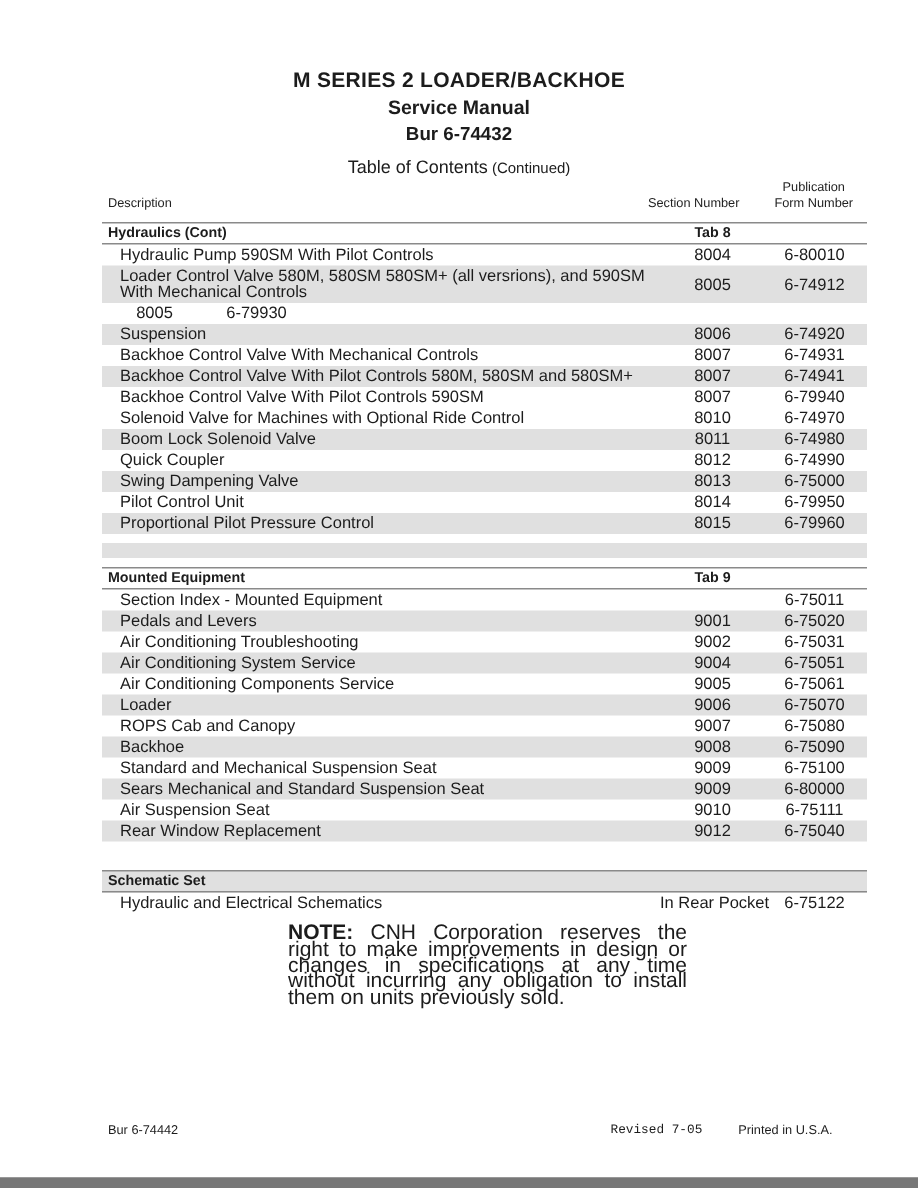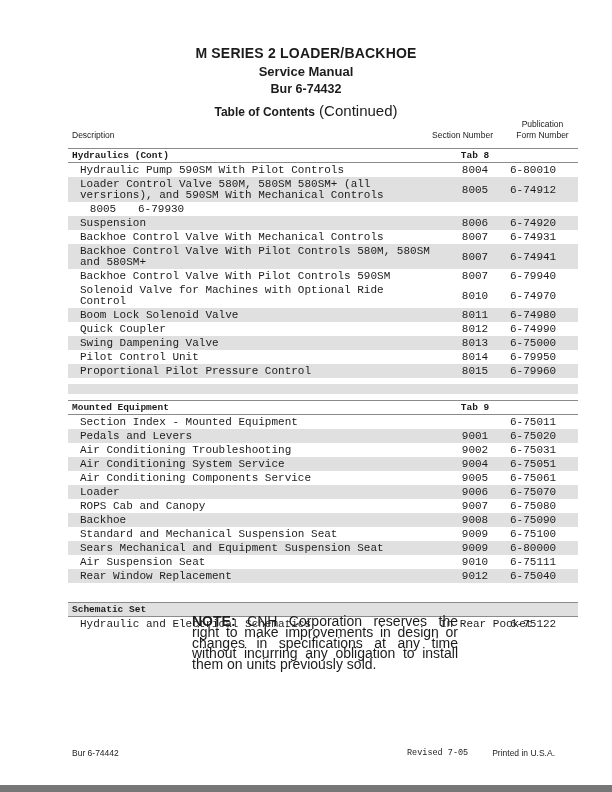--- a/index.html
+++ b/index.html
@@ -12,44 +12,44 @@
     font-family:"Liberation Sans", sans-serif;
     color:var(--text, #1c1c1c);
     overflow:hidden;
   }
   
   .title-block { position:absolute; left:0; top:44px; width:612px; text-align:center; }
   .t1 { font-size:14px; font-weight:bold; line-height:19px; letter-spacing:0.2px; }
   .t2 { font-size:13px; font-weight:bold; line-height:18px; }
   .t3 { font-size:12.5px; font-weight:bold; line-height:17px; }
   .toc-line { margin-top:5px; font-size:12px; line-height:16px; }
-  .toc-main { font-weight:bold; }
-  .toc-suffix { font-weight:normal; font-size:15px;margin-top:28px; }
+  .toc-main { font-weight:normal; }
+  .toc-suffix { font-weight:normal; font-size:10px;margin-top:28px; }
   
   .colhead { position:absolute; font-size:8.5px; color:#222; line-height:10.5px; white-space:nowrap; }
   .ch-desc { left:72px; top:130px; }
   .ch-sec  { left:405px; top:130px; width:115px; text-align:center; }
   .ch-pub  { left:495px; top:119px; width:95px; text-align:center; }
   
-  .toc-table { position:absolute; left:68px; top:148px; width:510px;font-family:Liberation Mono, monospace; }
+  .toc-table { position:absolute; left:68px; top:148px; width:510px; }
   .section-header {
     display:flex; align-items:center; min-height:15px;
     border-top:1px solid var(--rule,#8a8a8a);
     border-bottom:1px solid var(--rule,#8a8a8a);
     font-size:9.5px; font-weight:bold;
   }
   .section-header.shaded { background:var(--shade,#e0e0e0); }
   .section-header .name { flex:1; padding-left:4px; }
   .section-header .tab  { width:70px; text-align:center; }
   .section-header .pubsp{ width:68px; }
   .trow { display:flex; align-items:center; min-height:14px; font-size:11px; }
   .trow.shaded { background:var(--shade,#e0e0e0); }
   .trow .desc { flex:1; padding:1.5px 6px 1.5px 12px; line-height:11px; }
   .trow .sec  { width:70px; text-align:center; white-space:nowrap; }
-  .trow .pub  { width:68px; text-align:left; padding-right:2px; white-space:nowrap; }
+  .trow .pub  { width:68px; text-align:center; padding-right:2px; white-space:nowrap; }
   .gap-white-a { height:6px; }
   .gap-gray    { height:10px; background:var(--shade,#e0e0e0); }
   .gap-white-b { height:6px; }
   .gap-wide    { height:19px; }
   
   .note {
     position:absolute; left:192px; top:616px; width:266px;
     font-size:14px; line-height:10.8px; text-align:justify; color:#1c1c1c;
   }
   .note b { font-weight:bold; }
@@ -195,21 +195,21 @@
         <div class="desc">Backhoe</div>
         <div class="sec">9008</div>
         <div class="pub">6-75090</div>
       </div>
       <div class="trow">
         <div class="desc">Standard and Mechanical Suspension Seat</div>
         <div class="sec">9009</div>
         <div class="pub">6-75100</div>
       </div>
       <div class="trow shaded">
-        <div class="desc">Sears Mechanical and Equipment Suspension Seat</div>
+        <div class="desc">Sears Mechanical and Standard Suspension Seat</div>
         <div class="sec">9009</div>
         <div class="pub">6-80000</div>
       </div>
       <div class="trow">
         <div class="desc">Air Suspension Seat</div>
         <div class="sec">9010</div>
         <div class="pub">6-75111</div>
       </div>
       <div class="trow shaded">
         <div class="desc">Rear Window Replacement</div>

